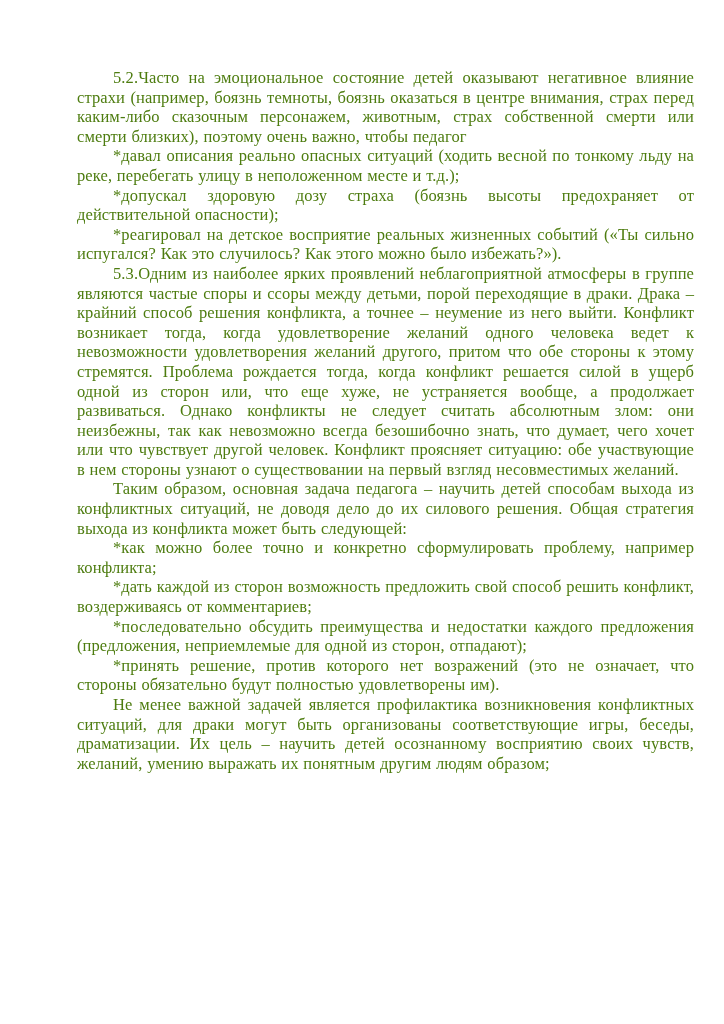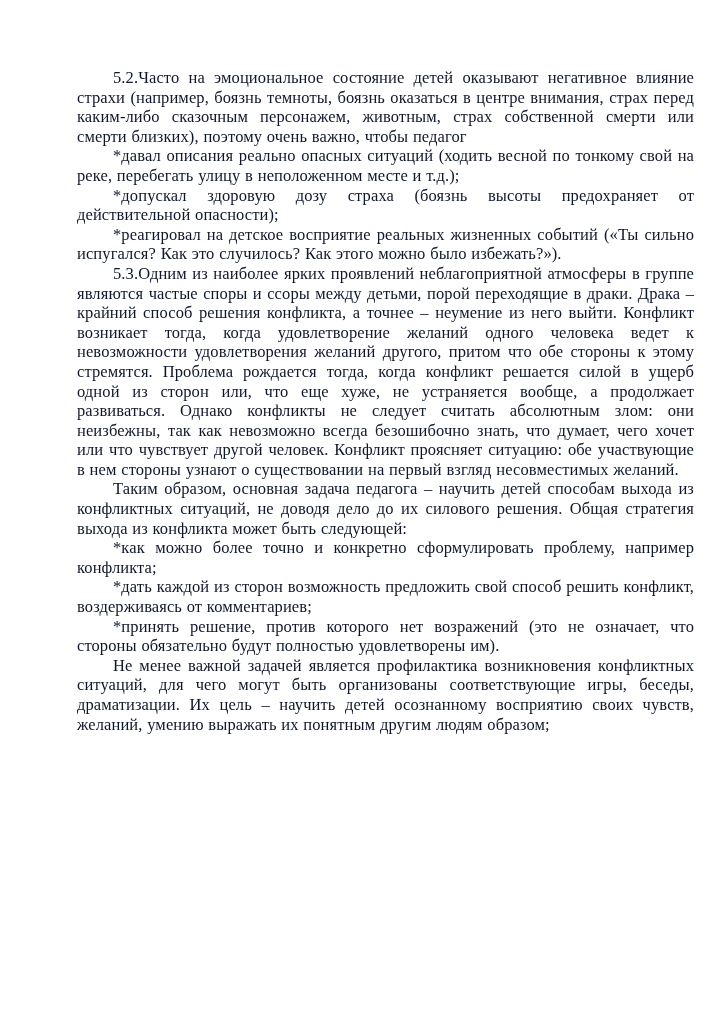--- a/index.html
+++ b/index.html
@@ -12,40 +12,41 @@
     height: 1024px;
     position: relative;
     font-family: "Liberation Serif", "DejaVu Serif", serif;
     overflow: hidden;
   }
   .page {
     position: absolute;
     top: 68px;
     left: 77px;
     width: 617px;
-    color: #0f172a;
+    color: #4d7c0f;
   }
   .page p {
     margin: 0;
     padding: 0;
     font-size: 16.5px;
     line-height: 19.6px;
     text-align: justify;
     text-indent: 36px;
     word-spacing: 0.5px;
     letter-spacing: 0.1px;
   }
 </style>
 </head>
 <body>
 
 <div class="page">
   <p>5.2.Часто на эмоциональное состояние детей оказывают негативное влияние страхи (например, боязнь темноты, боязнь оказаться в центре внимания, страх перед каким-либо сказочным персонажем, животным, страх собственной смерти или смерти близких), поэтому очень важно, чтобы педагог</p>
-  <p>*давал описания реально опасных ситуаций (ходить весной по тонкому свой на реке, перебегать улицу в неположенном месте и т.д.);</p>
+  <p>*давал описания реально опасных ситуаций (ходить весной по тонкому льду на реке, перебегать улицу в неположенном месте и т.д.);</p>
   <p>*допускал здоровую дозу страха (боязнь высоты предохраняет от действительной опасности);</p>
   <p>*реагировал на детское восприятие реальных жизненных событий («Ты сильно испугался? Как это случилось? Как этого можно было избежать?»).</p>
   <p>5.3.Одним из наиболее ярких проявлений неблагоприятной атмосферы в группе являются частые споры и ссоры между детьми, порой переходящие в драки. Драка – крайний способ решения конфликта, а точнее – неумение из него выйти. Конфликт возникает тогда, когда удовлетворение желаний одного человека ведет к невозможности удовлетворения желаний другого, притом что обе стороны к этому стремятся. Проблема рождается тогда, когда конфликт решается силой в ущерб одной из сторон или, что еще хуже, не устраняется вообще, а продолжает развиваться. Однако конфликты не следует считать абсолютным злом: они неизбежны, так как невозможно всегда безошибочно знать, что думает, чего хочет или что чувствует другой человек. Конфликт проясняет ситуацию: обе участвующие в нем стороны узнают о существовании на первый взгляд несовместимых желаний.</p>
   <p>Таким образом, основная задача педагога – научить детей способам выхода из конфликтных ситуаций, не доводя дело до их силового решения. Общая стратегия выхода из конфликта может быть следующей:</p>
   <p>*как можно более точно и конкретно сформулировать проблему, например конфликта;</p>
   <p>*дать каждой из сторон возможность предложить свой способ решить конфликт, воздерживаясь от комментариев;</p>
+  <p>*последовательно обсудить преимущества и недостатки каждого предложения (предложения, неприемлемые для одной из сторон, отпадают);</p>
   <p>*принять решение, против которого нет возражений (это не означает, что стороны обязательно будут полностью удовлетворены им).</p>
-  <p>Не менее важной задачей является профилактика возникновения конфликтных ситуаций, для чего могут быть организованы соответствующие игры, беседы, драматизации. Их цель – научить детей осознанному восприятию своих чувств, желаний, умению выражать их понятным другим людям образом;</p>
+  <p>Не менее важной задачей является профилактика возникновения конфликтных ситуаций, для драки могут быть организованы соответствующие игры, беседы, драматизации. Их цель – научить детей осознанному восприятию своих чувств, желаний, умению выражать их понятным другим людям образом;</p>
 </div>
 
 </body></html>

